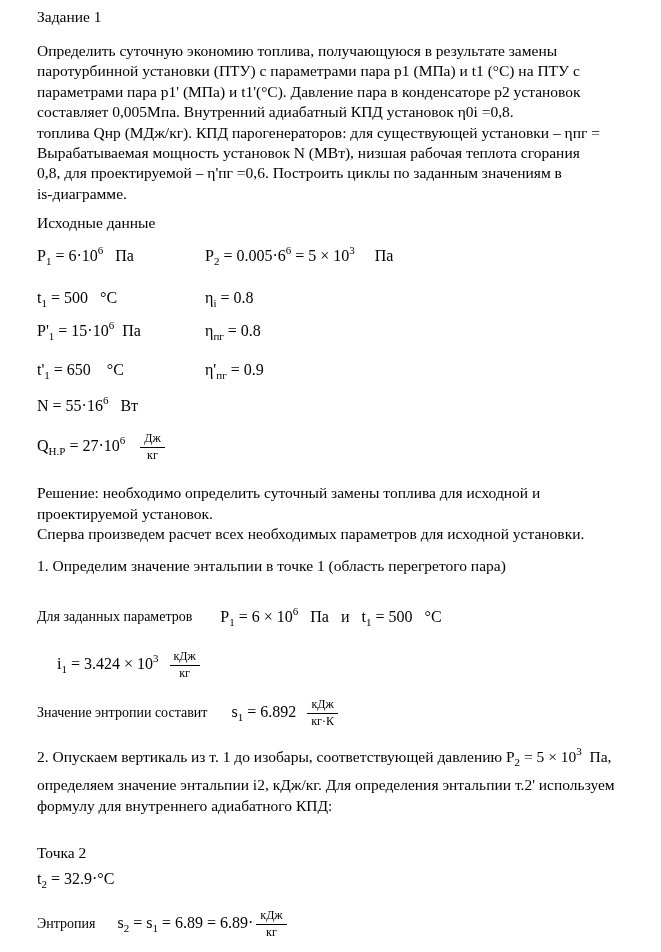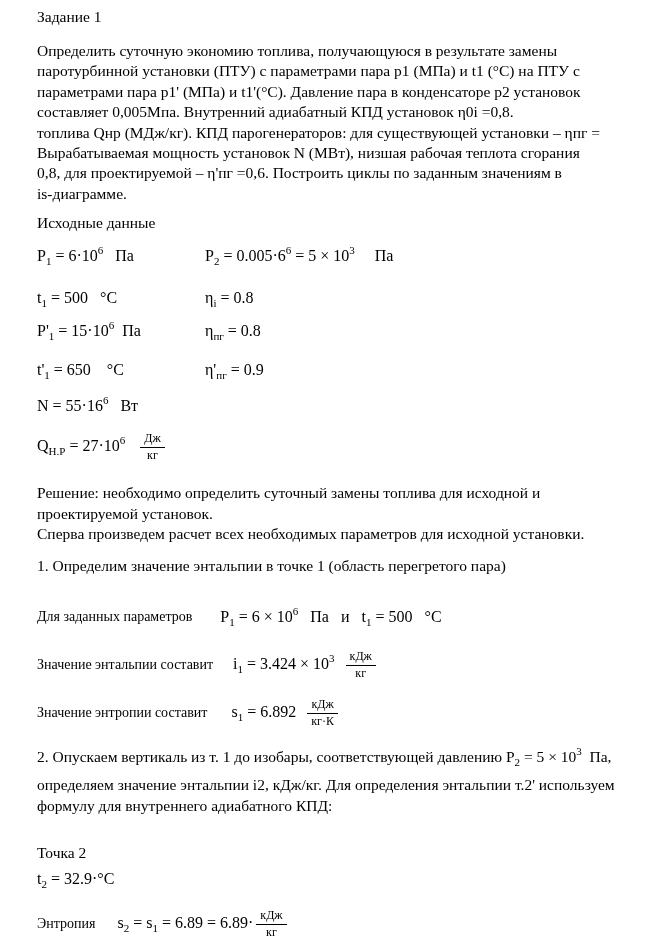--- a/index.html
+++ b/index.html
@@ -92,21 +92,20 @@
   </div>
 
   <div class="abs" style="top:557px">1. Определим значение энтальпии в точке 1 (область перегретого пара)</div>
 
   <div class="row vcenter" style="top:598px;height:38px">
     <span class="label">Для заданных параметров</span>
     <span class="math" style="margin-left:28px"><span>P</span><span class="ss sub">1</span><span> = 6 × 10</span><span class="ss sup">6</span><span>&nbsp;&nbsp;&nbsp;Па&nbsp;&nbsp;&nbsp;и&nbsp;&nbsp;&nbsp;t</span><span class="ss sub">1</span><span> = 500&nbsp;&nbsp;&nbsp;°С</span></span>
   </div>
 
   <div class="row vcenter" style="top:640px;height:50px">
-    <span class="label">Значение энтальпии составит</span>
     <span class="math" style="margin-left:20px"><span>i</span><span class="ss sub">1</span><span> = 3.424 × 10</span><span class="ss sup">3</span><span>&nbsp;&nbsp;</span><span class="frac"><span class="num">кДж</span><span class="den">кг</span></span></span>
   </div>
 
   <div class="row vcenter" style="top:688px;height:50px">
     <span class="label">Значение энтропии составит</span>
     <span class="math" style="margin-left:24px"><span>s</span><span class="ss sub">1</span><span> = 6.892&nbsp;&nbsp;</span><span class="frac"><span class="num">кДж</span><span class="den">кг·К</span></span></span>
   </div>
 
   <div class="row vcenter" style="top:740px;height:34px">
     <span class="math" style="font-size:15.5px"><span>2. Опускаем вертикаль из т. 1 до изобары, соответствующей давлению </span><span>P</span><span class="ss sub">2</span><span> = 5 × 10</span><span class="ss sup">3</span><span>&nbsp;&nbsp;Па,</span></span>

